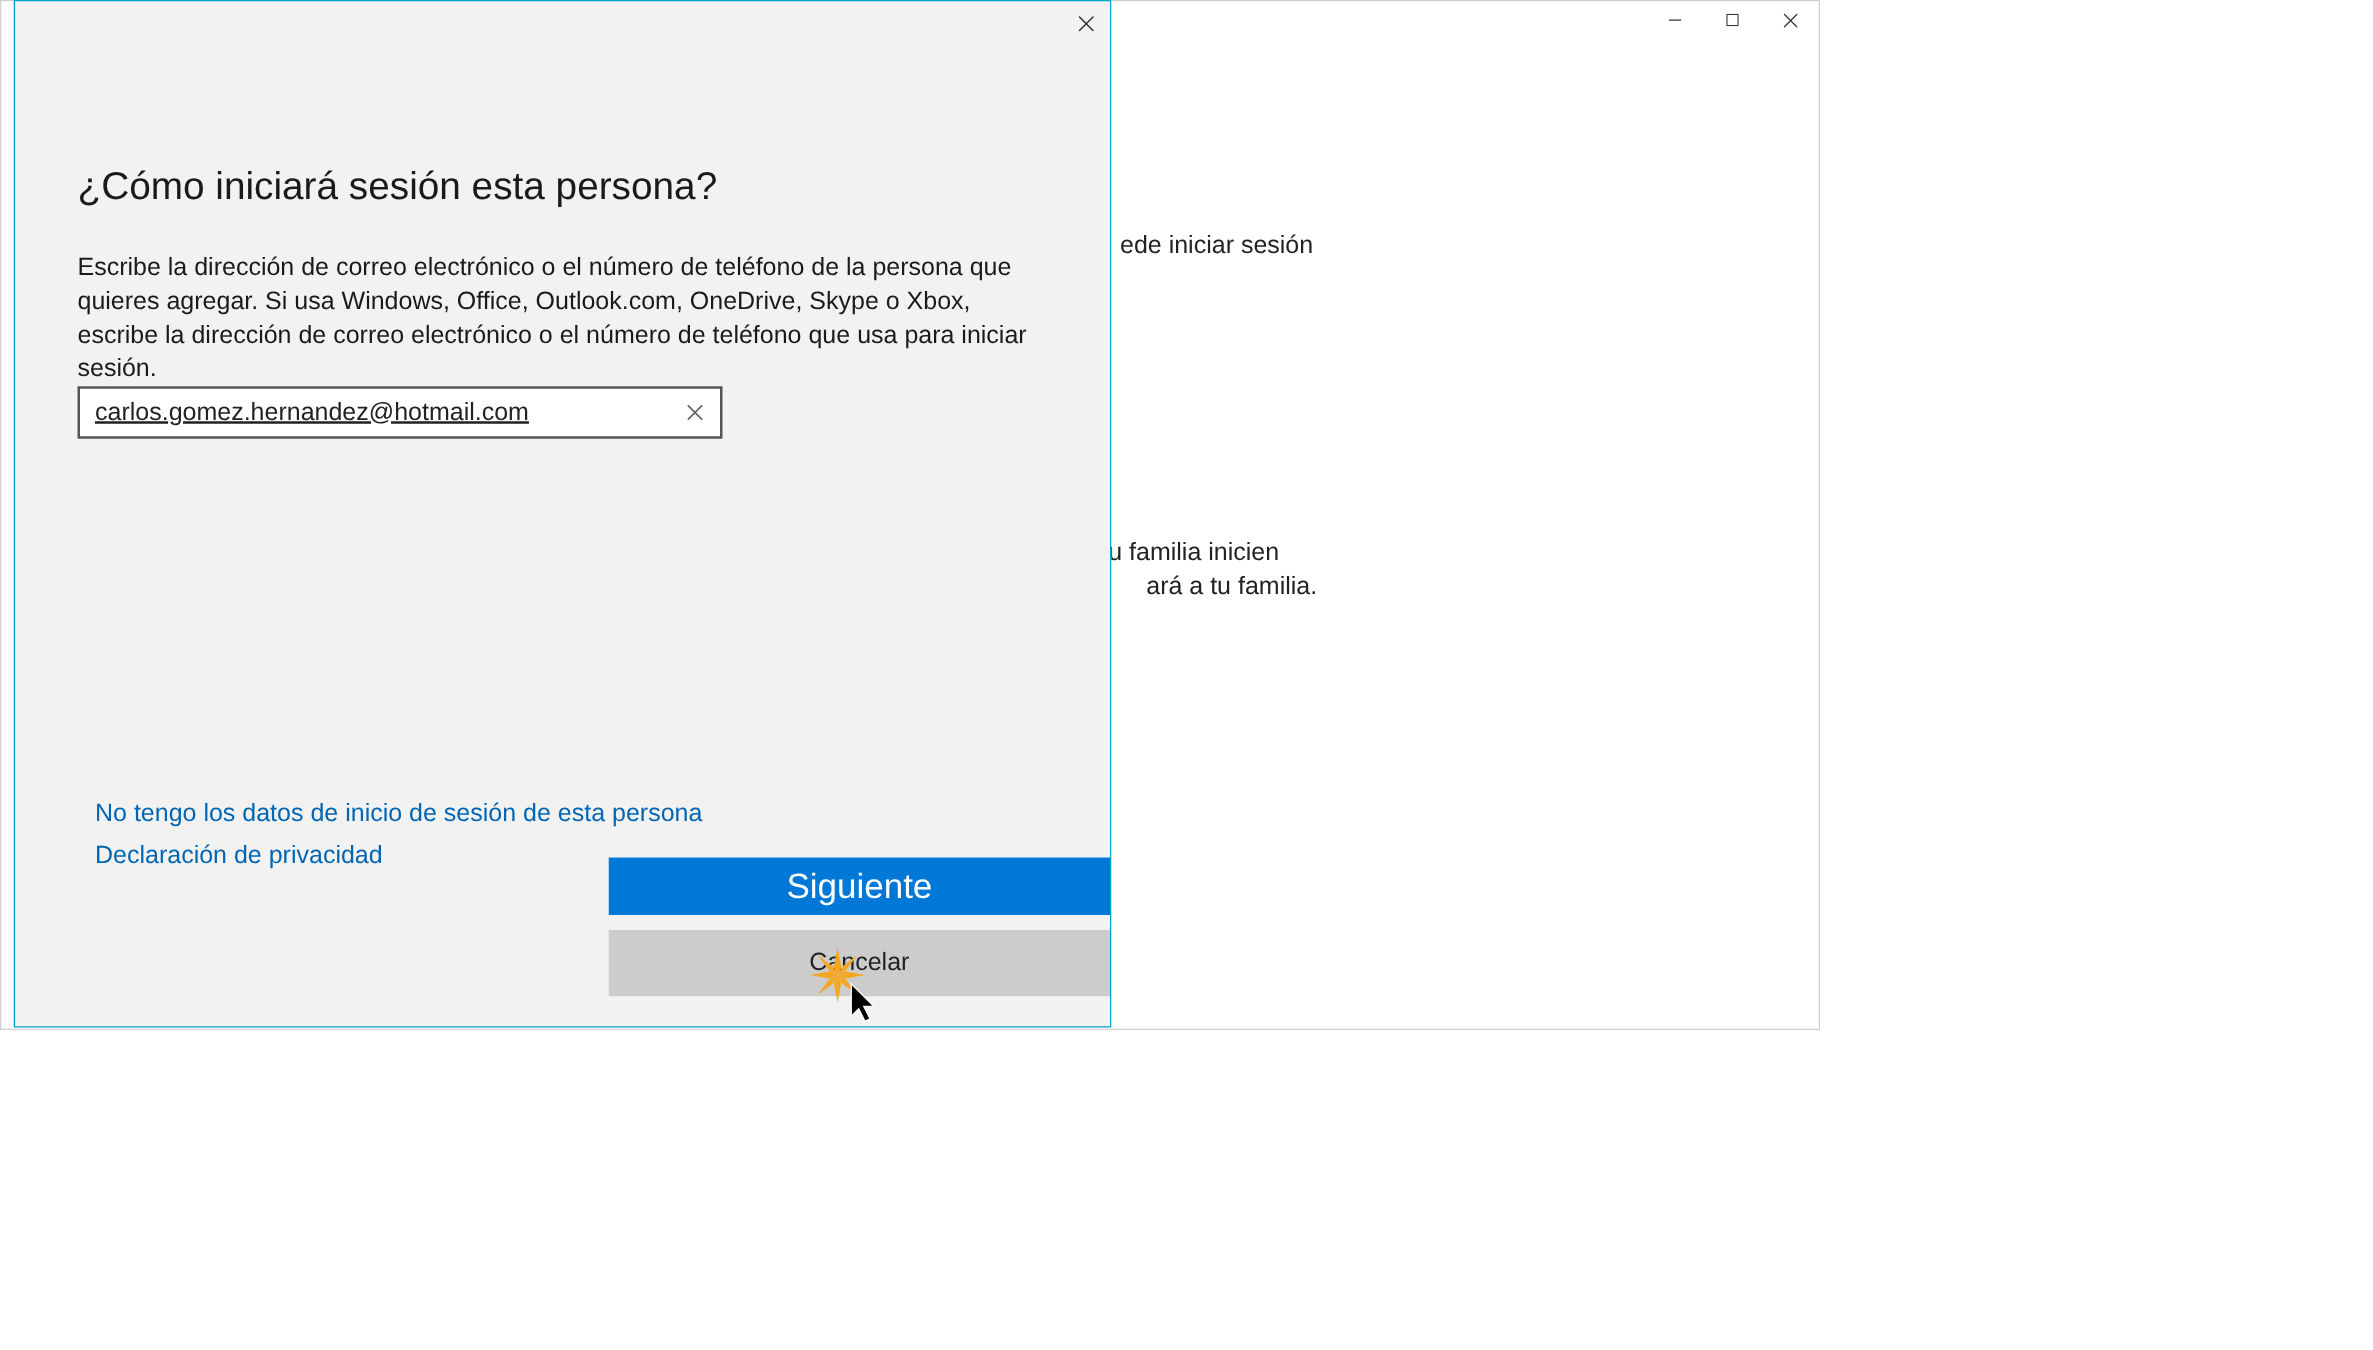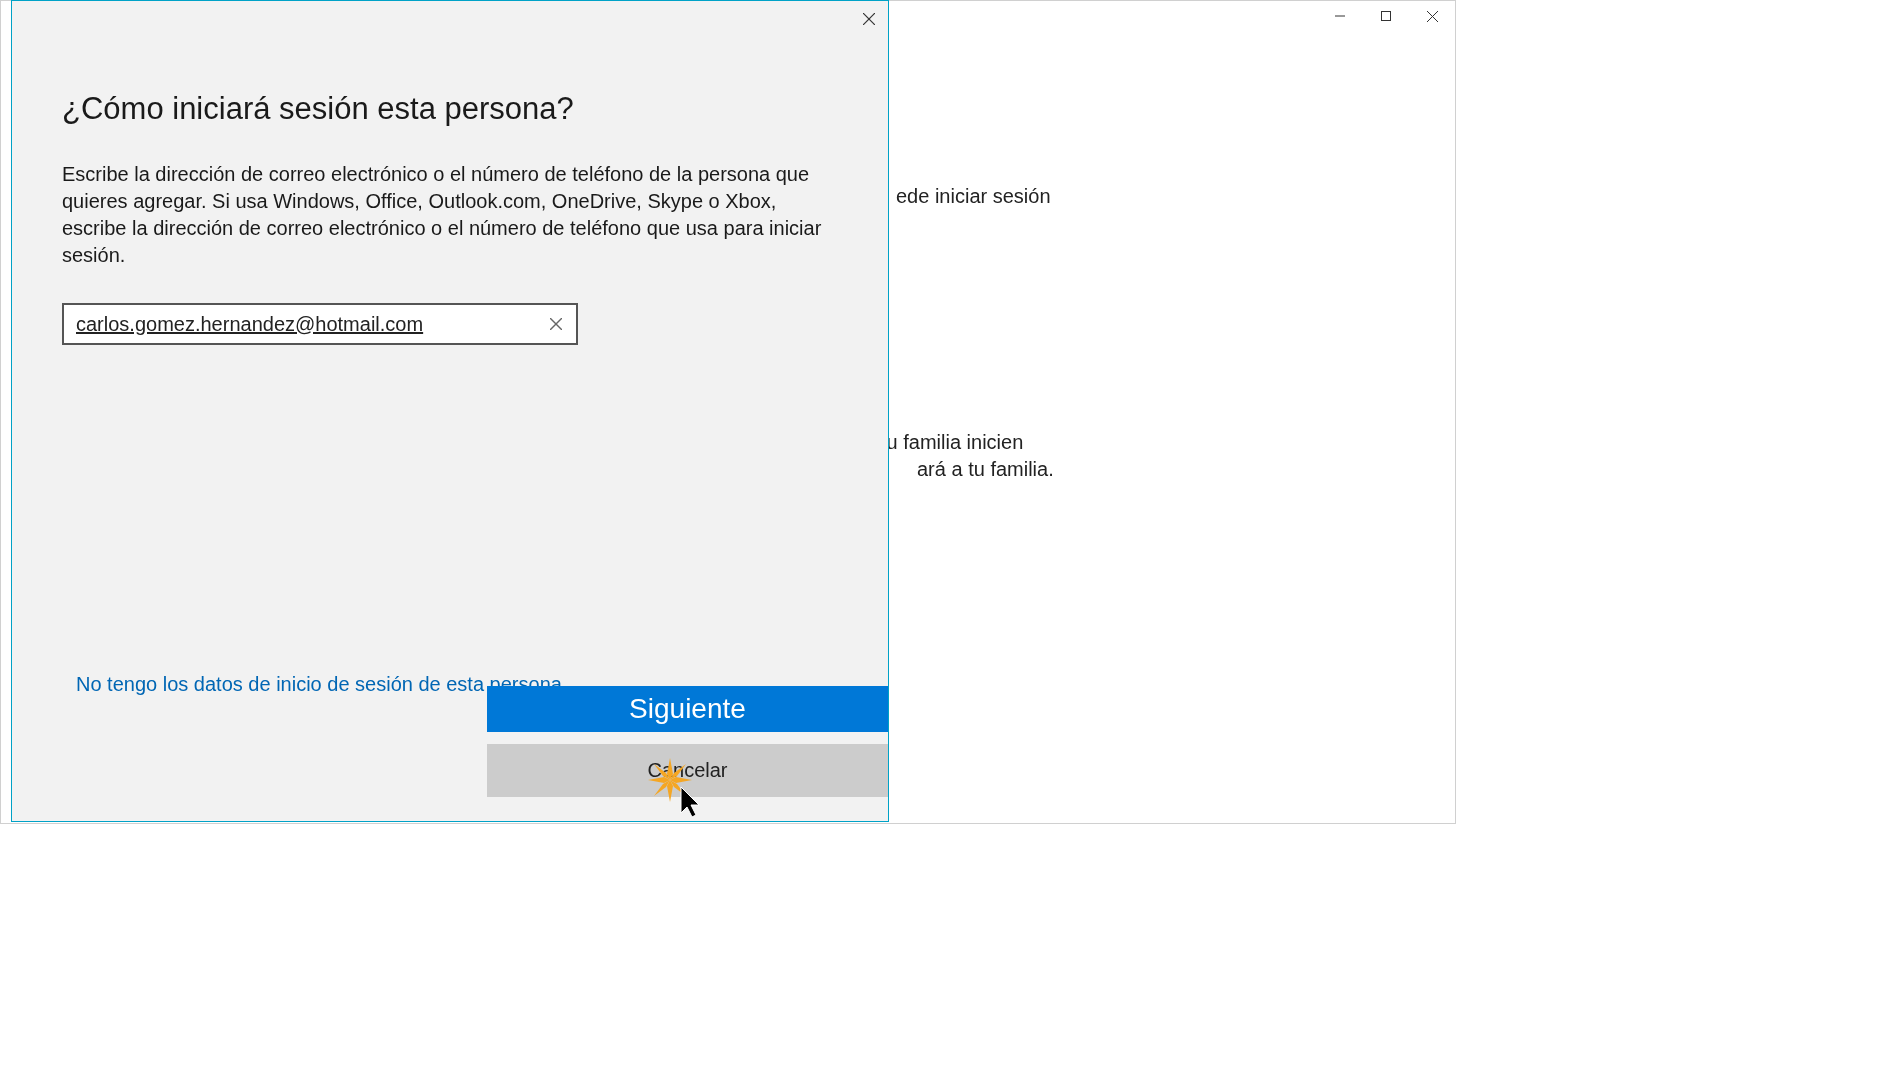--- a/index.html
+++ b/index.html
@@ -77,20 +77,21 @@
   .dialog {
     position: absolute;
     left: 11px;
     top: 0;
     width: 878px;
     height: 822px;
     background: #f2f2f2;
     border: 1px solid #00a2c7;
     display: flex;
     flex-direction: column;
+    gap: 40px;
   }
   .dialog-title-bar {
     height: 36px;
     display: flex;
     justify-content: flex-end;
   }
   .dialog-close {
     width: 38px;
     height: 36px;
     display: flex;
@@ -110,21 +111,20 @@
     font-size: 31px;
     font-weight: 400;
     color: #1a1a1a;
     margin-bottom: 34px;
   }
   .dialog-desc {
     font-size: 20px;
     color: #1a1a1a;
     line-height: 1.35;
     max-width: 770px;
-    margin-bottom: 34px;
   }
   .email-wrap {
     position: relative;
     width: 516px;
     height: 42px;
     border: 2px solid #555;
     background: #ffffff;
     display: flex;
     align-items: center;
   }
@@ -246,20 +246,21 @@
       <div class="email-clear">
         <svg width="12" height="12">
             <line x1="0" y1="0" x2="12" y2="12" stroke="#666" stroke-width="1.4"></line>
             <line x1="12" y1="0" x2="0" y2="12" stroke="#666" stroke-width="1.4"></line>
           </svg>
       </div>
     </div>
 
     <div class="links-block">
       <a class="link">No tengo los datos de inicio de sesión de esta persona</a>
+      <a class="link">Declaración de privacidad</a>
     </div>
 
     <div class="button-row">
       <button class="btn-primary">Siguiente</button>
       <button class="btn-secondary">Cancelar</button>
     </div>
   </div>
 </div>
 
 <div class="cursor-burst">

